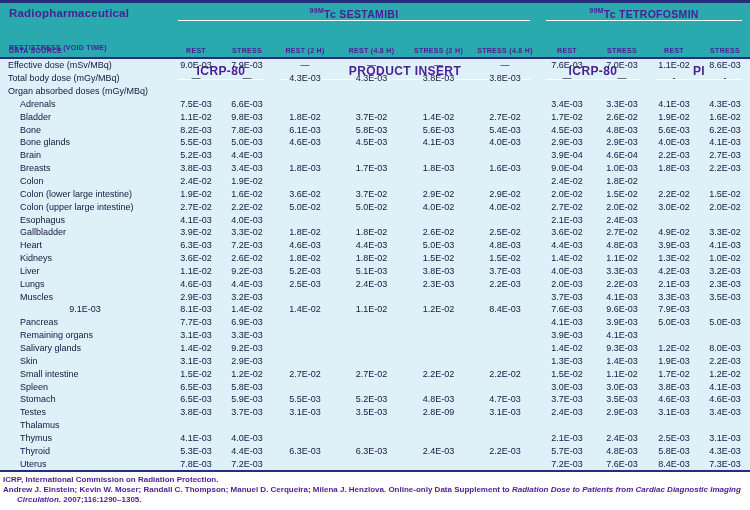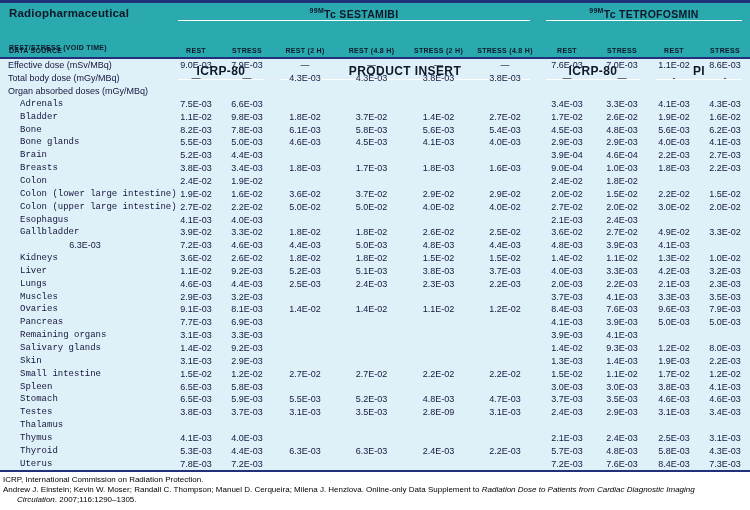--- a/index.html
+++ b/index.html
@@ -16,21 +16,21 @@
   .bar-mid { height:2px; }
   .bar-foot { height:2px; }
 
   .grid {
     display:grid;
     grid-template-columns:170px 52px 50px 66px 67px 67px 66px 58px 52px 52px 50px;
     align-items:end;
   }
 
   
-  .hdr { background:#2aa9ae; color:#0f172a; padding-top:1px; }
+  .hdr { background:#2aa9ae; color:#4c1d95; padding-top:1px; }
   .hrow.r1 { height:17px; }
   .hrow.r2 { height:18px; }
   .hrow.r3 { height:18px; padding-bottom:2px; }
   .title-cell {
     font-size:11.5px; font-weight:bold; padding-left:9px;
     align-self:center; letter-spacing:0.2px;
   }
   .side-label {
     font-size:7px; font-weight:bold; padding-left:9px;
     align-self:center; letter-spacing:0.3px;
@@ -50,25 +50,25 @@
   }
 
   
   .tbody {
     background:#dff1f8; height:411px;
     display:flex; flex-direction:column;
     color:#15153f;
   }
   .trow { flex:1; align-items:center; }
   .row-label { font-size:9px; padding-left:8px; white-space:nowrap; }
-  .row-label.indent { padding-left:20px;font-family:Liberation Mono, monospace; }
+  .row-label.indent { padding-left:20px; }
   .num { font-size:9px; text-align:center; white-space:nowrap; }
 
   
-  .footer { background:#fff; color:#000000; padding:3px 3px 0 3px; }
+  .footer { background:#fff; color:#4c1d95; padding:3px 3px 0 3px;font-weight:bold; }
   .footer div { font-size:8px; line-height:10px; }
   .footer .indent { padding-left:14px; }
   .footer i { font-style:italic;margin-top:9px; }
 </style>
 </head>
 <body>
 
 <div id="app">
 
   <div class="navy-bar bar-top"></div>
@@ -284,20 +284,21 @@
         <div class="num">1.8E-02</div>
         <div class="num">1.8E-02</div>
         <div class="num">2.6E-02</div>
         <div class="num">2.5E-02</div>
         <div class="num">3.6E-02</div>
         <div class="num">2.7E-02</div>
         <div class="num">4.9E-02</div>
         <div class="num">3.3E-02</div>
       </div>
       <div class="grid trow">
+        <div class="row-label indent">Heart</div>
         <div class="num">6.3E-03</div>
         <div class="num">7.2E-03</div>
         <div class="num">4.6E-03</div>
         <div class="num">4.4E-03</div>
         <div class="num">5.0E-03</div>
         <div class="num">4.8E-03</div>
         <div class="num">4.4E-03</div>
         <div class="num">4.8E-03</div>
         <div class="num">3.9E-03</div>
         <div class="num">4.1E-03</div>
@@ -348,21 +349,20 @@
         <div class="num"></div>
         <div class="num"></div>
         <div class="num"></div>
         <div class="num"></div>
         <div class="num">3.7E-03</div>
         <div class="num">4.1E-03</div>
         <div class="num">3.3E-03</div>
         <div class="num">3.5E-03</div>
       </div>
       <div class="grid trow">
-        <div class="row-label indent">Ovaries</div>
         <div class="num">9.1E-03</div>
         <div class="num">8.1E-03</div>
         <div class="num">1.4E-02</div>
         <div class="num">1.4E-02</div>
         <div class="num">1.1E-02</div>
         <div class="num">1.2E-02</div>
         <div class="num">8.4E-03</div>
         <div class="num">7.6E-03</div>
         <div class="num">9.6E-03</div>
         <div class="num">7.9E-03</div>

